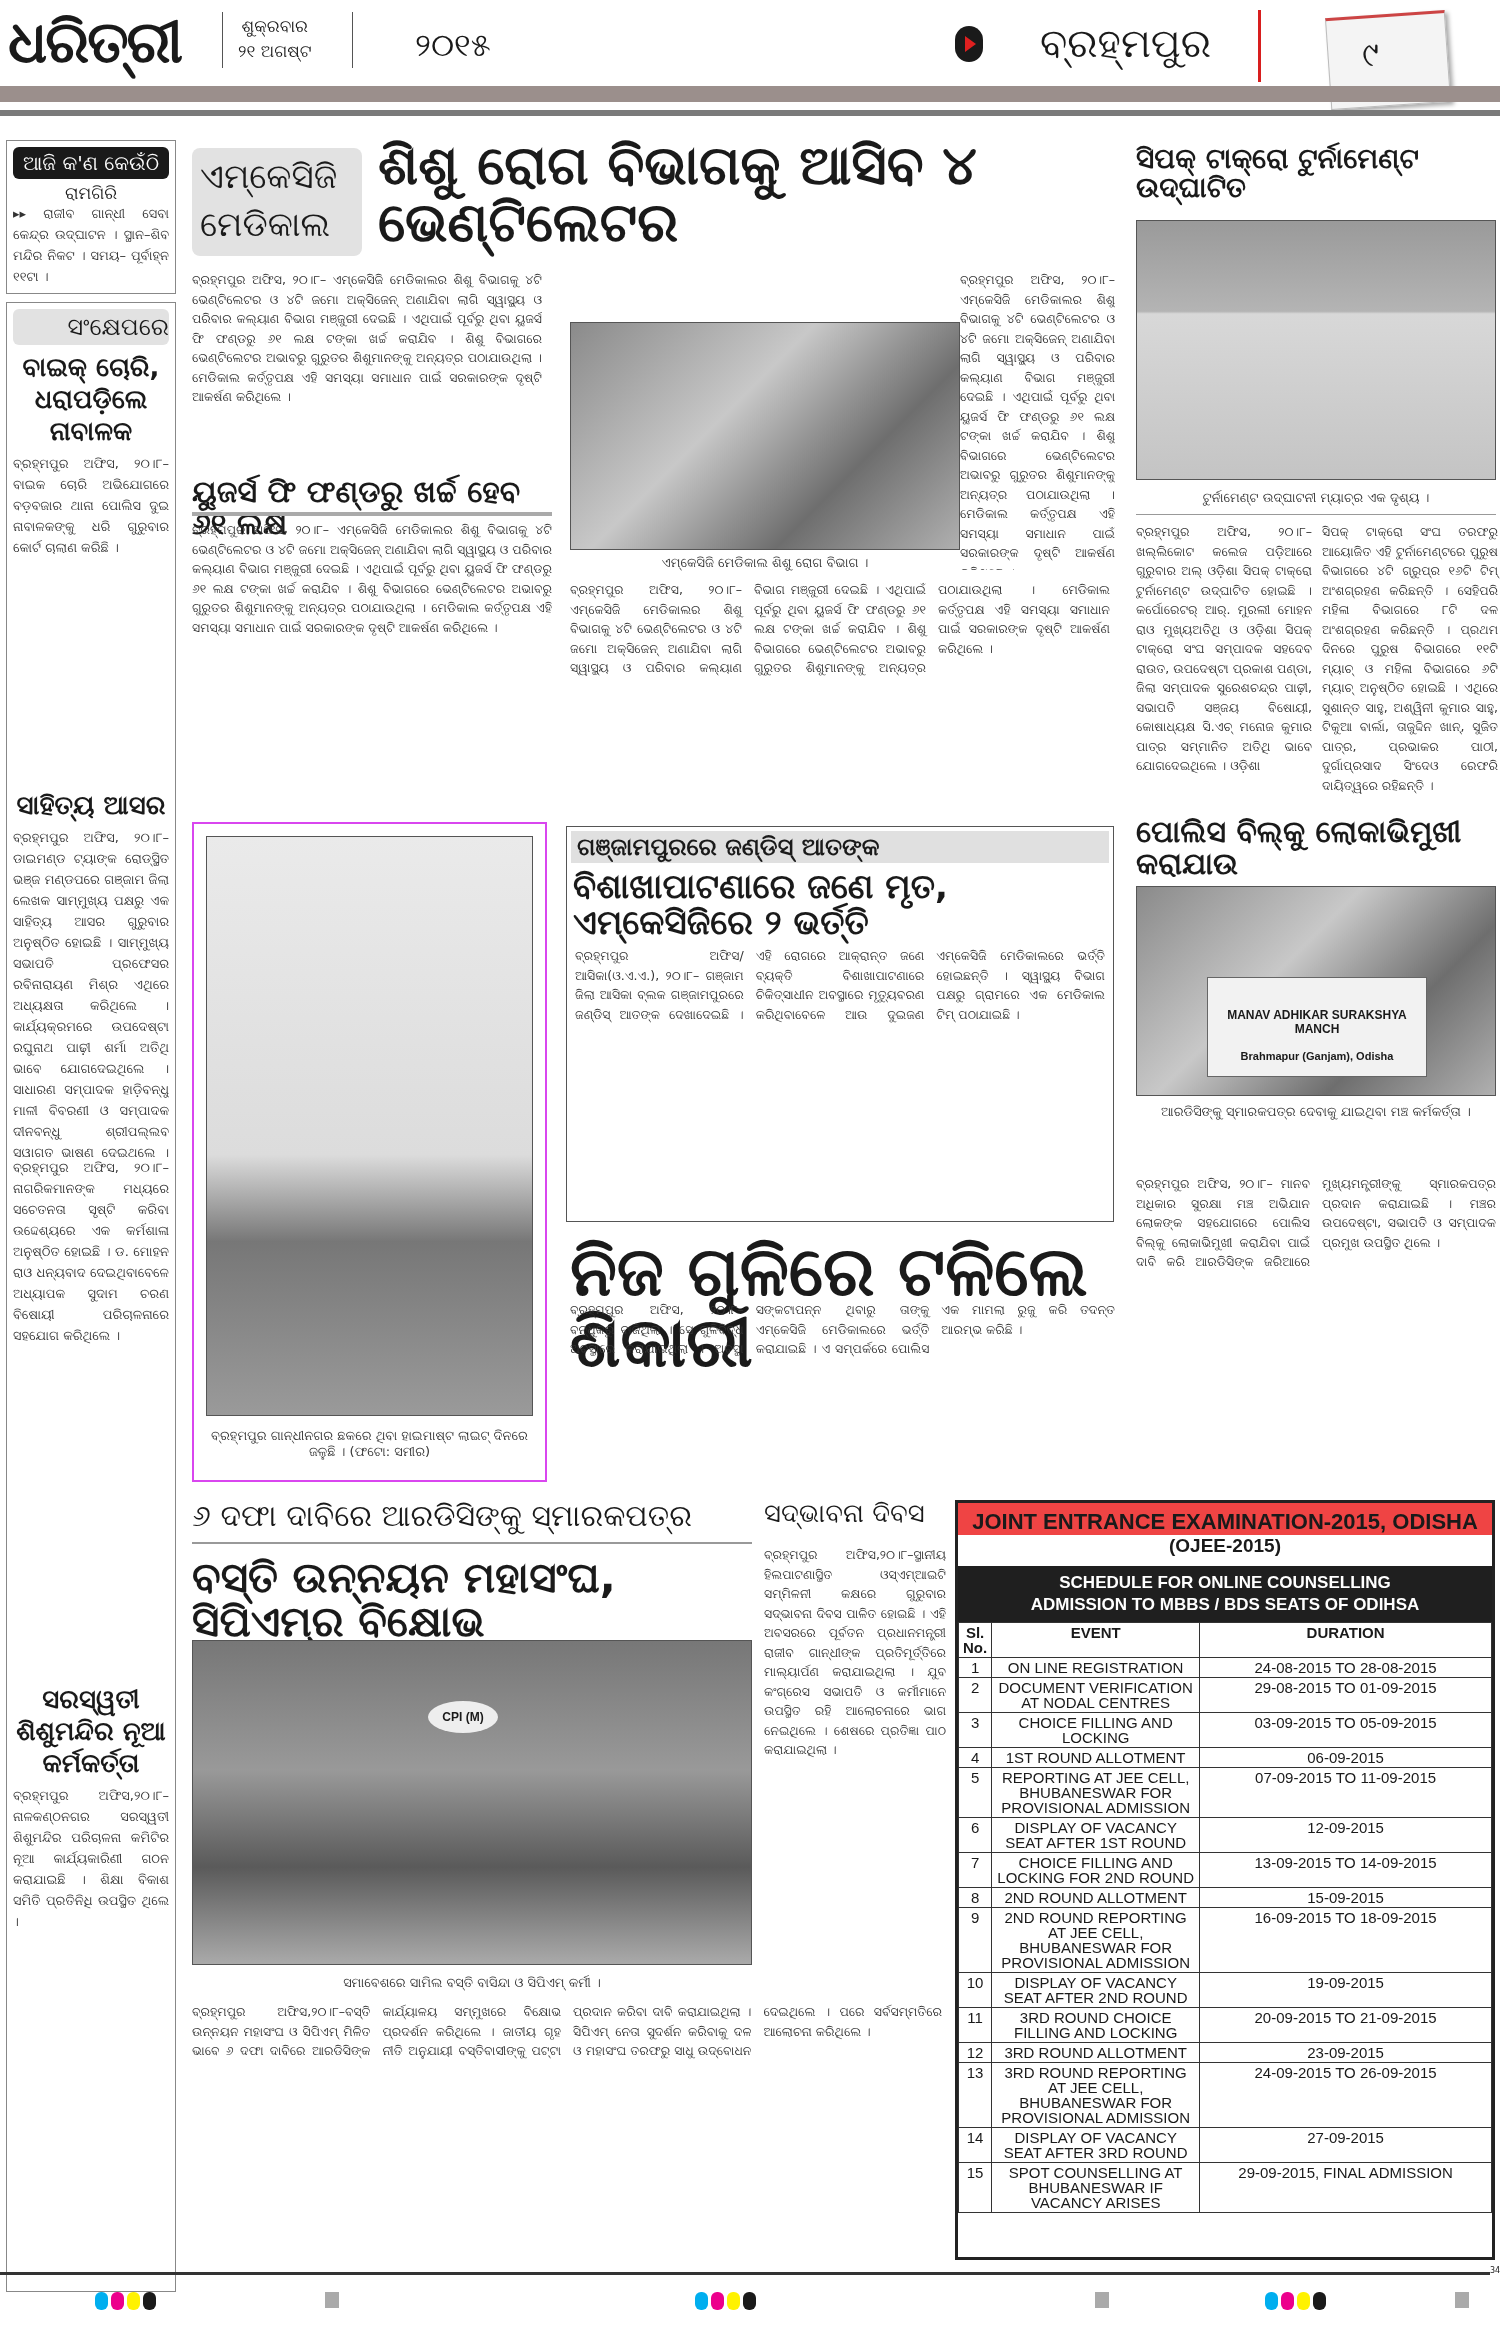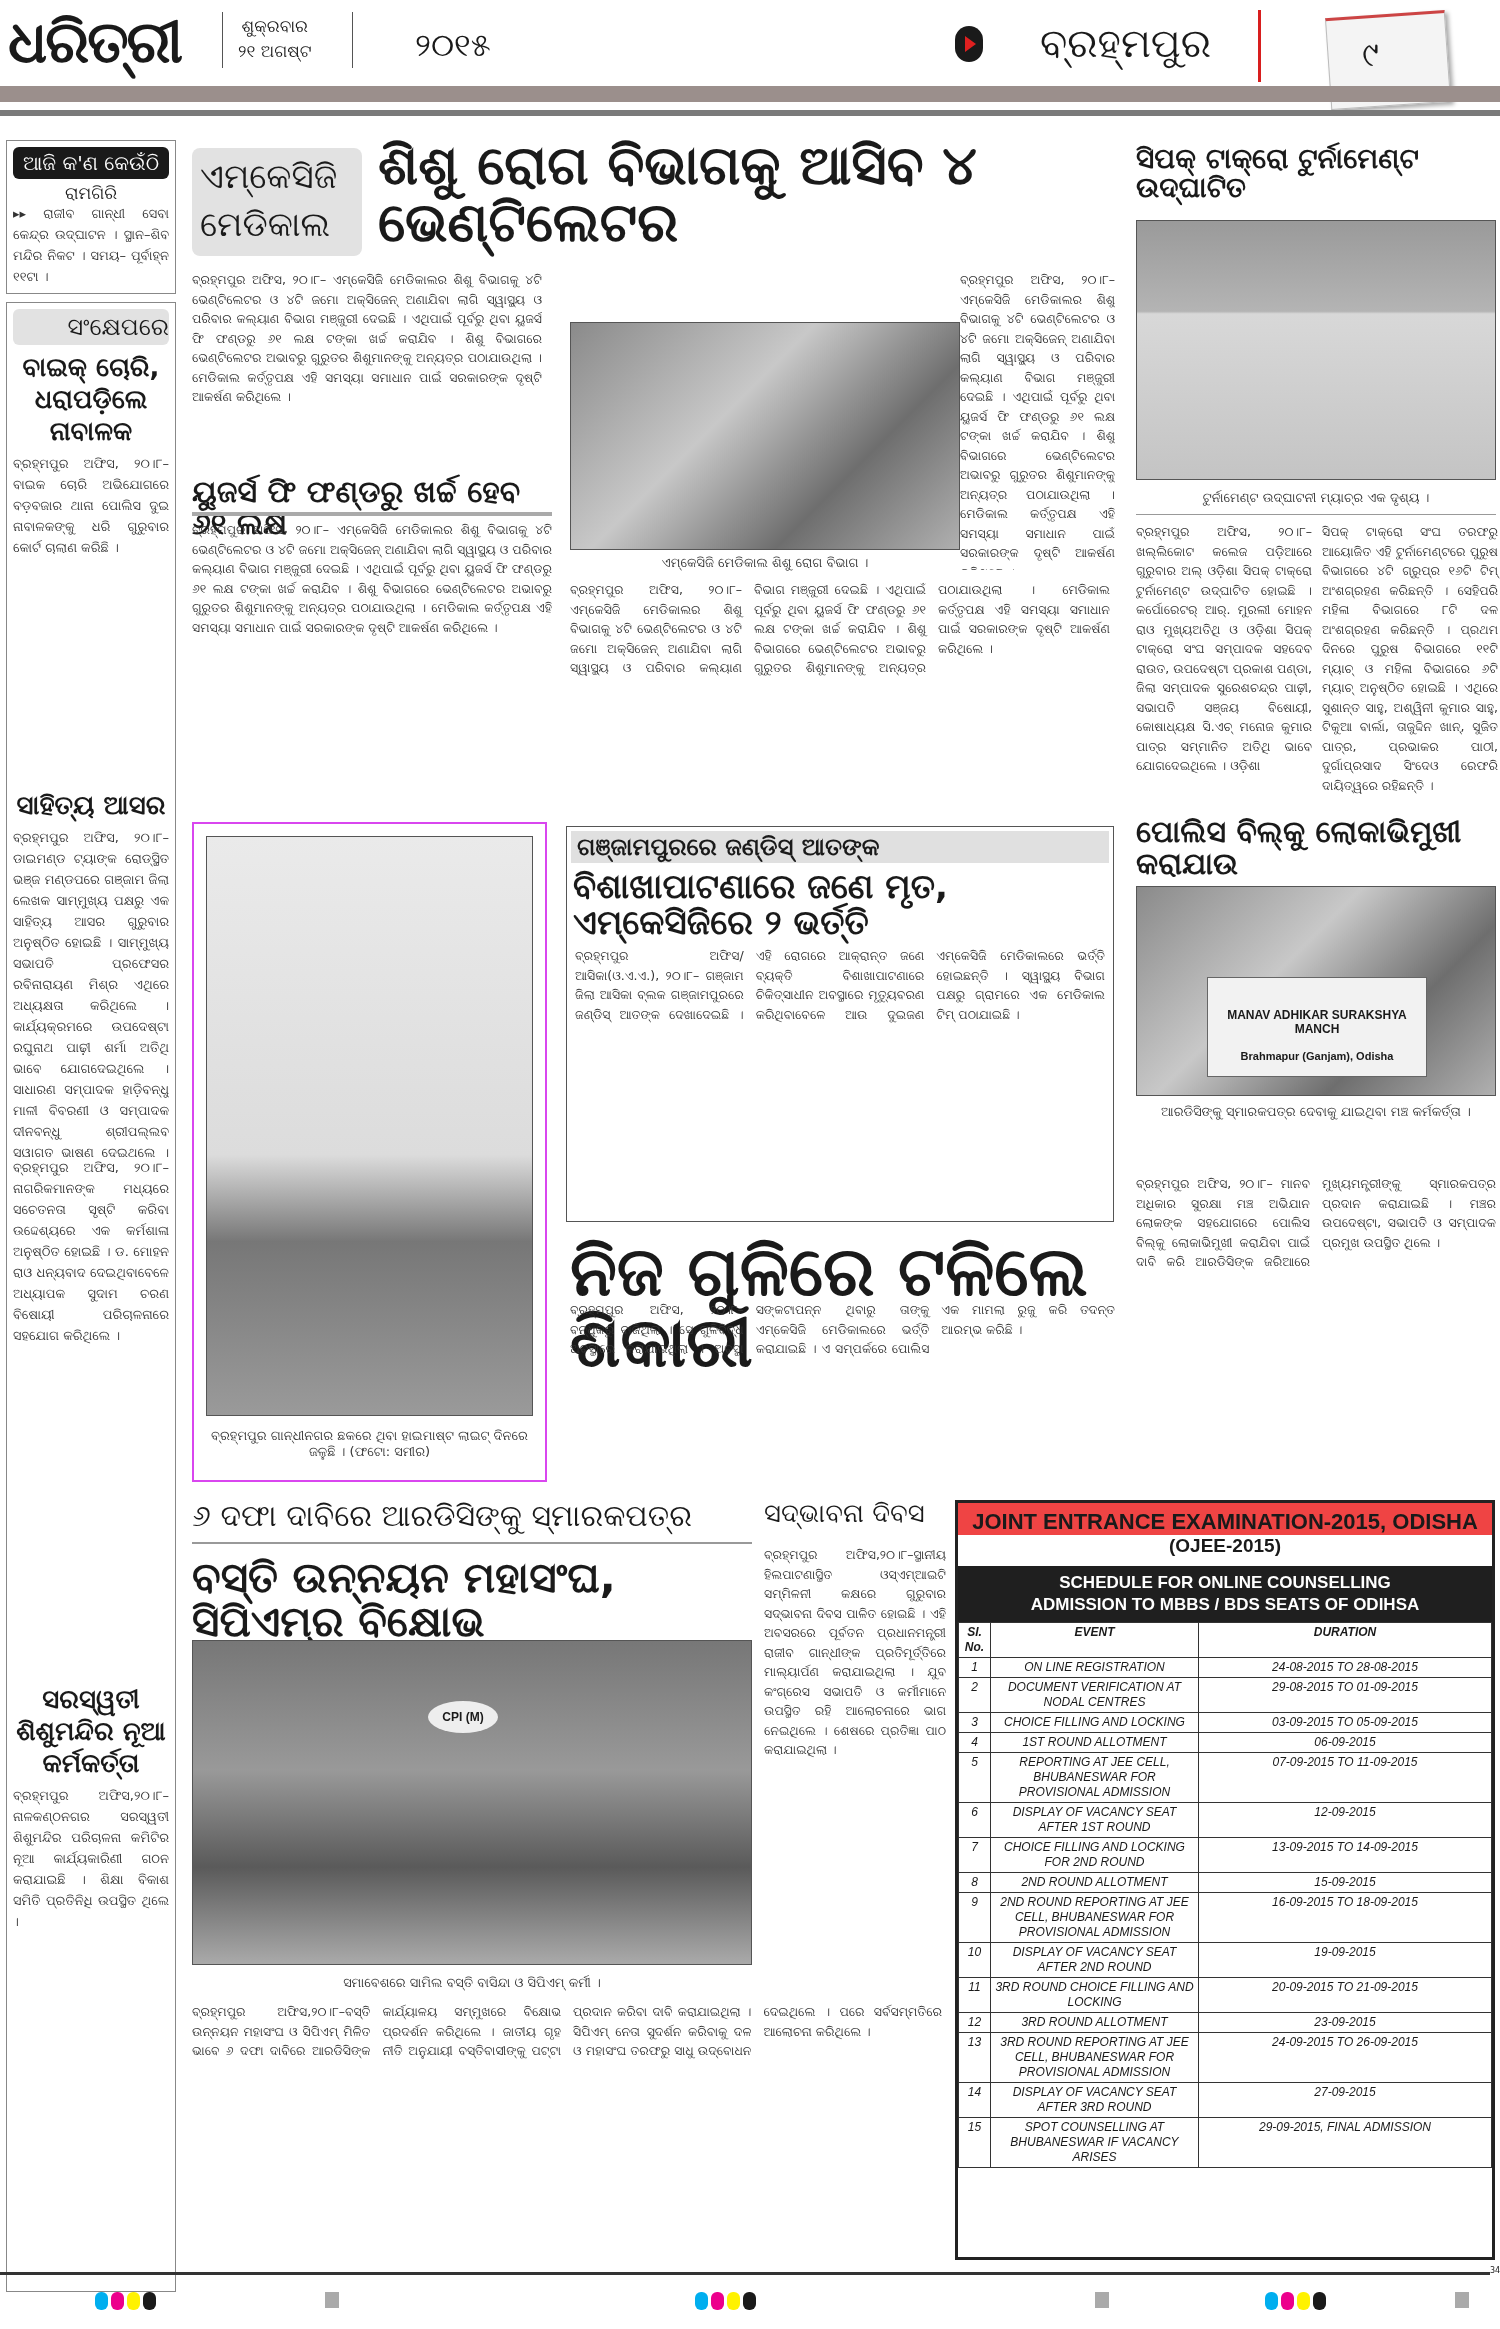--- a/index.html
+++ b/index.html
@@ -34,21 +34,21 @@
   .photo { background: linear-gradient(135deg, #8a8a8a, #c8c8c8 40%, #6e6e6e 70%, #b0b0b0); border: 1px solid #555; }
   .caption { font-size: 13px; text-align: center; color: #333; }
   .hr { height: 4px; background: #aaa; }
   .col-text { font-size: 12.5px; line-height: 19.5px; text-align: justify; color: #333; }
 
   
   .ad { left: 955px; top: 1500px; width: 540px; height: 760px; border: 3px solid #222; }
   .ad-top { background: #ef4444; text-align: center; font-weight: bold; font-size: 22px; padding: 6px 4px 0; font-family: "Liberation Sans", sans-serif; }
   .ad-sub { text-align: center; font-weight: bold; font-size: 19px; font-family: "Liberation Sans", sans-serif; }
   .ad-band { background: #1f1f1f; color: #fff; text-align: center; font-weight: bold; font-size: 17px; line-height: 22px; padding: 6px 0; margin-top: 6px; font-family: "Liberation Sans", sans-serif; border-top: 3px solid #fff; }
-  table.sched { width: 100%; border-collapse: collapse; font-family: "Liberation Sans", sans-serif; font-size: 12px; font-style: italic; }
+  table.sched { width: 100%; border-collapse: collapse; font-family: "Liberation Sans", sans-serif; font-size: 15px; }
   table.sched th, table.sched td { border: 1px solid #333; padding: 2px 4px; text-align: center; vertical-align: top; line-height: 15px; }
   table.sched th { font-weight: bold; }
   .ad-foot { font-family: "Liberation Sans", sans-serif; font-size: 13px; padding: 4px 6px; position: relative; }
   .ad-foot b { font-weight: bold; }
 
   .printmark { width: 13px; height: 18px; border-radius: 6px; display: inline-block; }
   .regbox { width: 14px; height: 16px; background: #aaa; display: inline-block; }
 </style>
 </head>
 <body>

